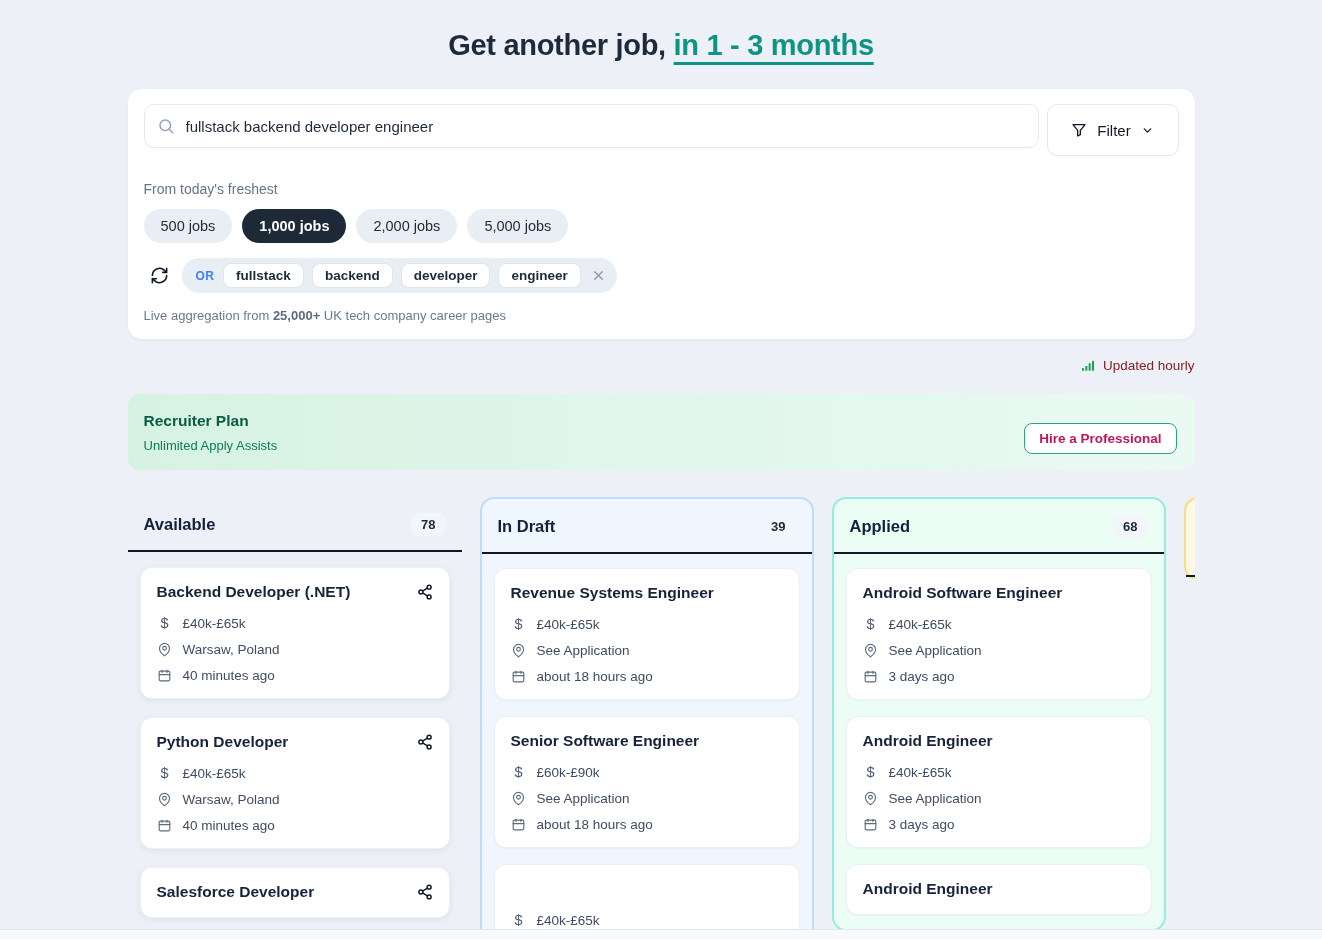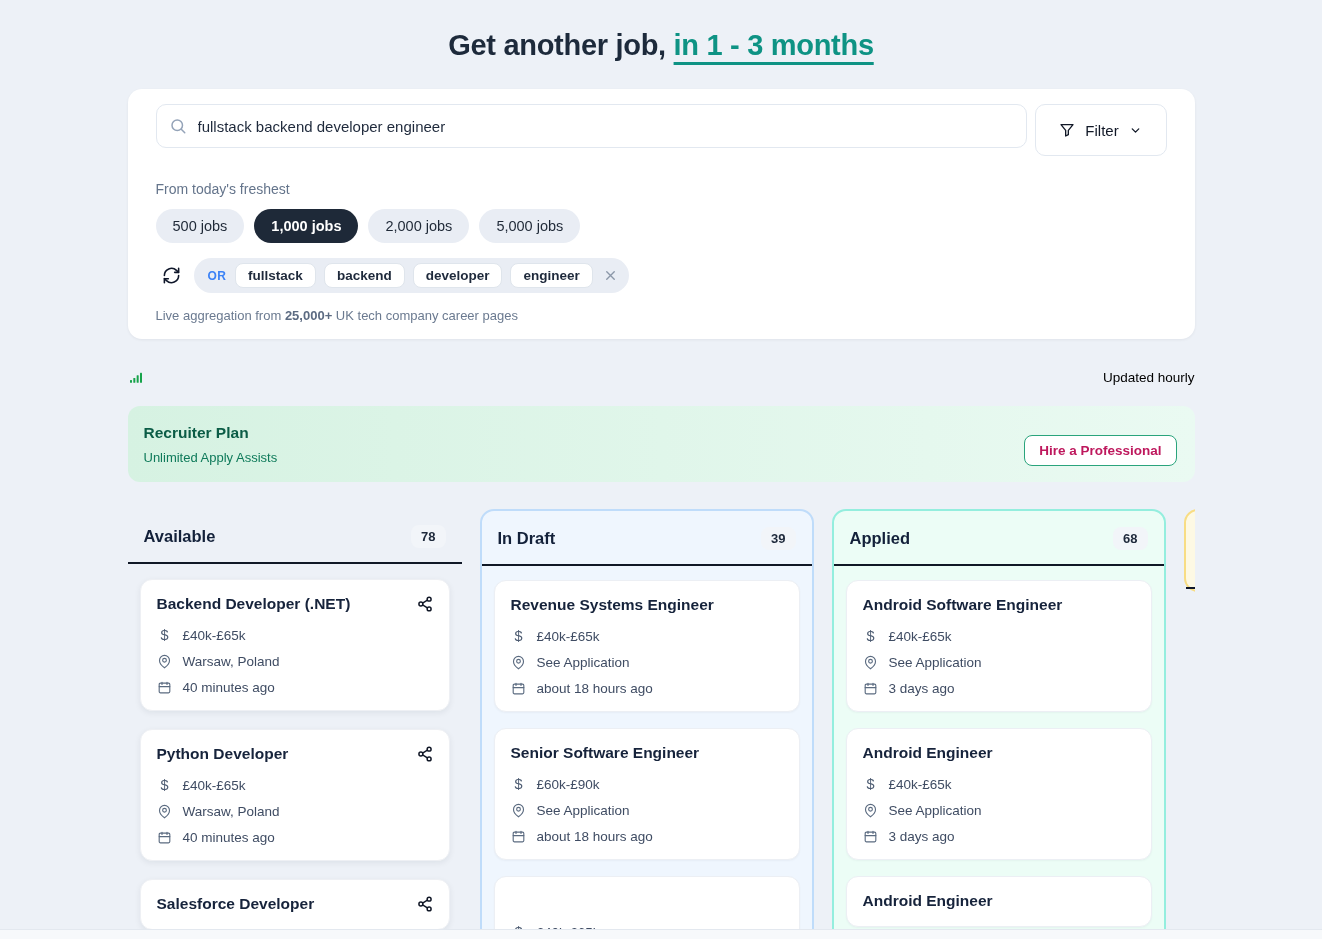--- a/index.html
+++ b/index.html
@@ -13,21 +13,21 @@
   .svg-icon { display:inline-flex; align-items:center; justify-content:center; }
   .svg-icon svg { width:100%; height:100%; display:block; }
 
   
   .page-title-row { text-align:center; padding-top:29px; font-size:29px; font-weight:700; color:#1d2a3b; letter-spacing:-0.3px; }
   .title-link { color:#0e9384; text-decoration:underline; text-decoration-thickness:3px; text-underline-offset:7px; cursor:pointer; }
 
   .content { width:1067px; margin:0 auto; }
 
   
-  .search-card { margin-top:27px; background:#fff; border-radius:14px; padding:15px 28px 16px; box-shadow:0 1px 3px rgba(15,23,42,.06); }
+  .search-card { margin-top:27px; background:#fff; border-radius:14px; padding:15px 16px 16px; box-shadow:0 1px 3px rgba(15,23,42,.06); }
   .search-row { display:flex; gap:8px; }
   .search-input-wrap { position:relative; flex:1; }
   .search-input { width:100%; height:44px; border:1px solid #e2e8f0; border-radius:10px; padding:0 14px 0 41px; font-size:15px; color:#1e293b; background:#fff; outline:none; font-family:inherit; }
   .search-icon { position:absolute; left:13px; top:13px; width:18px; height:18px; color:#94a3b8; }
   .filter-btn { width:132px; height:52px; display:flex; align-items:center; justify-content:center; gap:10px; background:#fff; border:1px solid #e2e8f0; border-radius:10px; font-size:15px; font-weight:500; color:#111827; cursor:pointer; font-family:inherit; }
   .filter-icon { width:16px; height:16px; color:#111827; }
   .chev-icon { width:13px; height:13px; color:#111827; }
 
   .freshness-label { margin-top:25px; font-size:14px; color:#64748b; }
   .pills-row { margin-top:12px; display:flex; gap:10px; }
@@ -45,21 +45,21 @@
 
   .view-toggle { display:flex; background:#e9edf4; border-radius:11px; padding:4px; }
   .seg { display:flex; align-items:center; gap:9px; padding:0 15px; height:34px; border-radius:8px; font-size:14px; font-weight:600; color:#1f2937; cursor:pointer; background:transparent; border:none; font-family:inherit; }
   .seg.active { background:#17191f; color:#fff; }
   .seg-icon { width:16px; height:16px; }
 
   .aggregation { margin-top:15px; font-size:13px; color:#6b7a90; }
   .aggregation b { font-weight:700; color:#5c6b82; }
 
   
-  .status-line { margin-top:30px; display:flex; justify-content:space-between; align-items:center; gap:7px; color:#000000; font-size:13.5px; }
+  .status-line { margin-top:18px; display:flex; justify-content:flex-end; align-items:center; gap:7px; color:#7f1d1d; font-size:13.5px; }
   .bars-icon { width:16px; height:16px; color:#16a34a; }
 
   
   .banner { margin-top:21px; height:76px; border-radius:12px; background:linear-gradient(90deg,#d6f2e2,#eafaf2); display:flex; align-items:center; justify-content:space-between; padding:0 18px 0 16px; }
   .banner-title { font-size:15.5px; font-weight:700; color:#0b5c46; }
   .banner-sub { margin-top:8px; font-size:13px; color:#0e7a5a; }
   .banner-cta { height:31px; padding:0 14px; background:#fff; border:1px solid #2aa47c; border-radius:8px; color:#be185d; font-size:13.5px; font-weight:600; cursor:pointer; font-family:inherit;margin-top:12px; }
 
   
   .board { margin-top:27px; display:flex; gap:18px; width:1067px; overflow:hidden; align-items:flex-start; }

